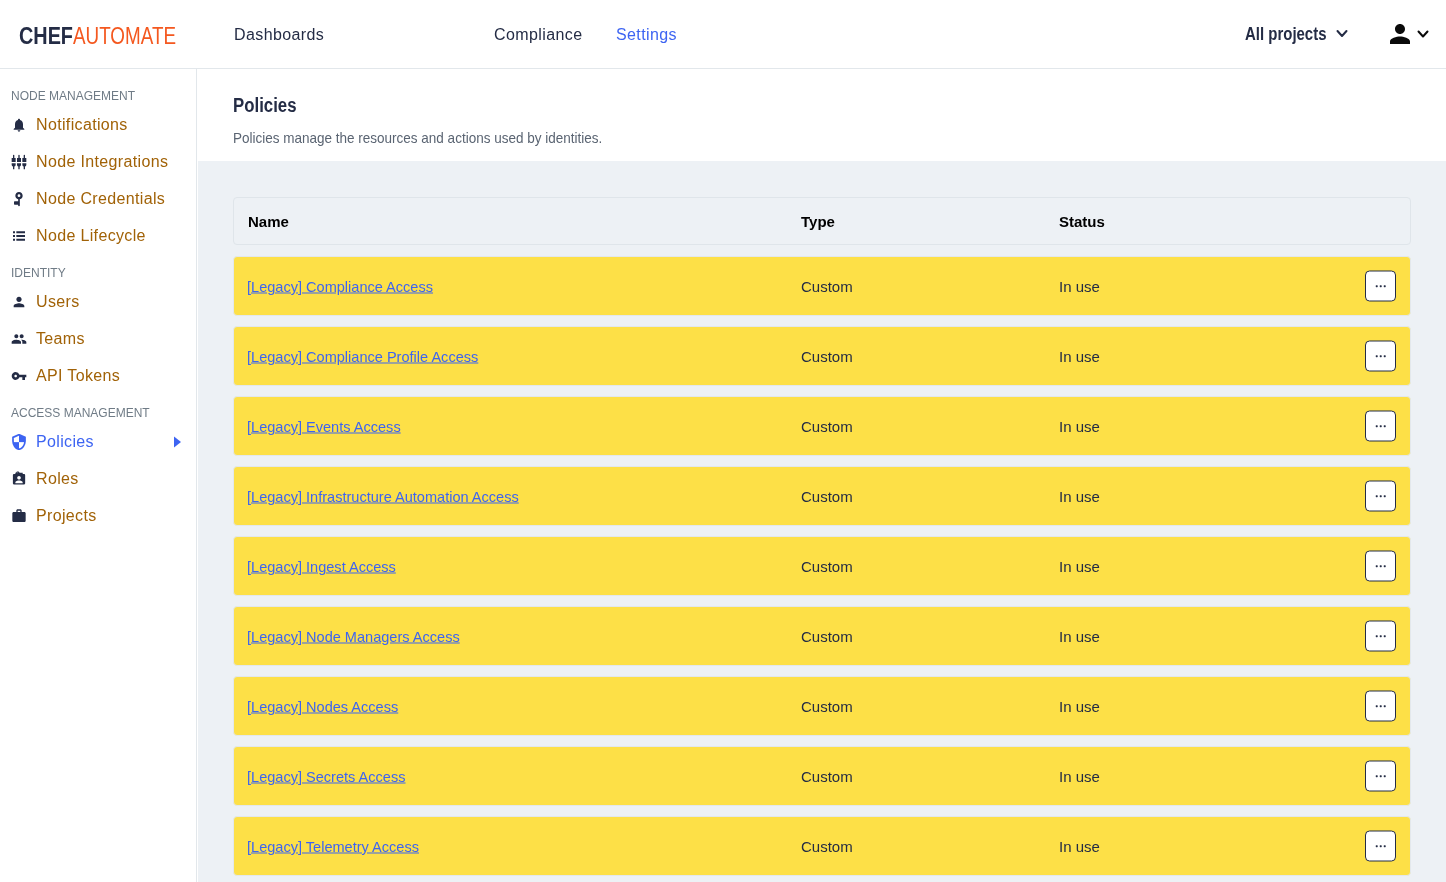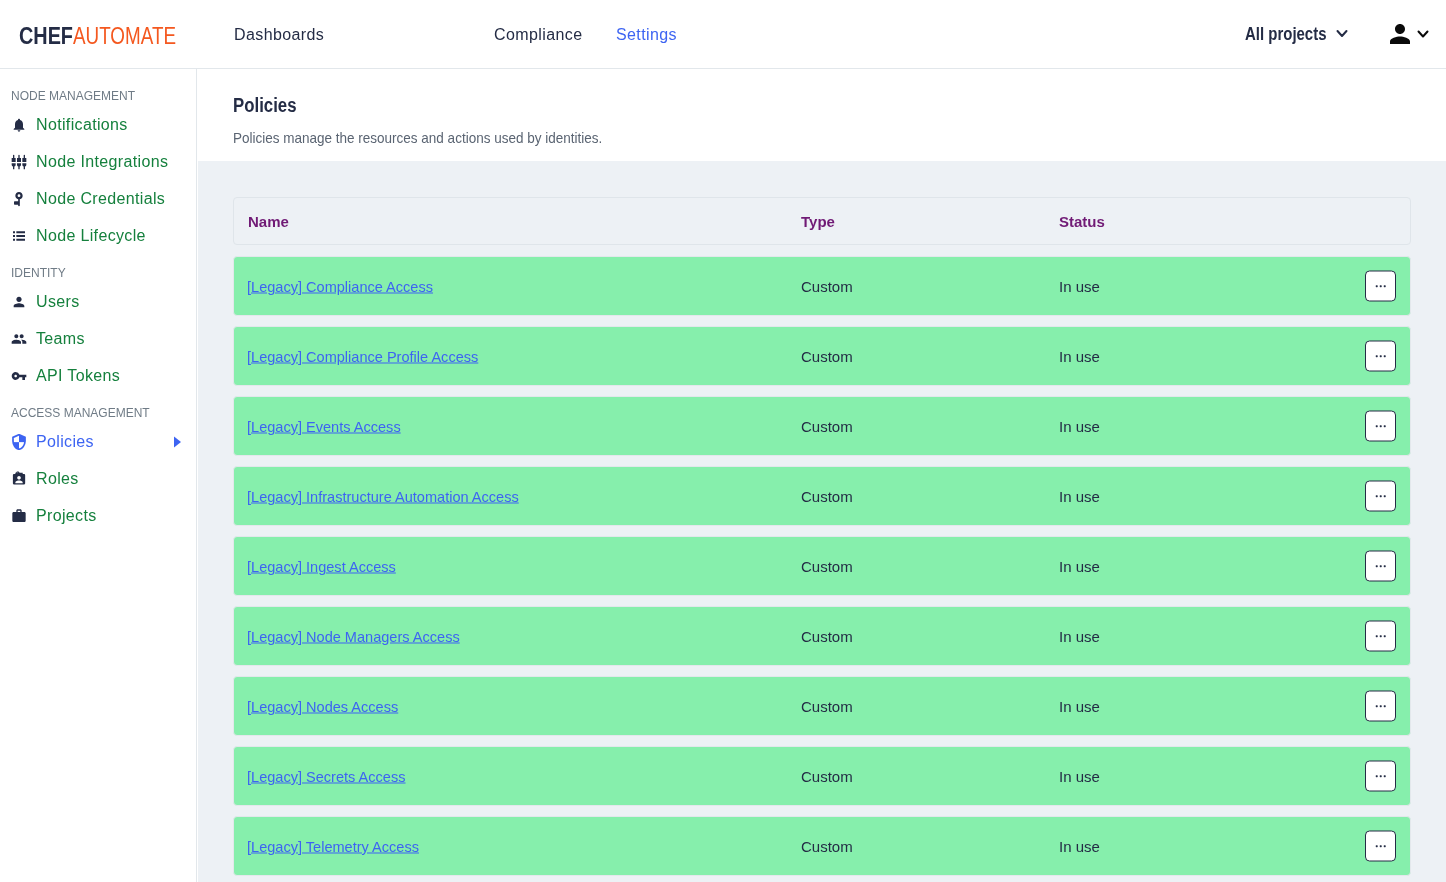--- a/index.html
+++ b/index.html
@@ -11,37 +11,37 @@
     background:#fff; border-bottom:1px solid #e2e7eb; z-index:5; }
   .navitem { position:absolute; top:0; height:69px; line-height:69px;
     font-size:16px; color:#242c45; letter-spacing:0.4px; }
   
   #sidebar { position:absolute; left:0; top:69px; width:197px; height:813px;
     background:#fff; border-right:1px solid #e2e7eb; z-index:4; }
   .seclabel { position:absolute; left:11px; font-size:12px; color:#6f7b86;
     letter-spacing:0; }
   .sitem { position:absolute; left:0; width:197px; height:24px; }
   .sitem .txt { position:absolute; left:36px; top:50%; transform:translateY(-50%);
-    font-size:16px; color:#15803d; letter-spacing:0.35px; }
+    font-size:16px; color:#a16207; letter-spacing:0.35px; }
   .sitem svg { position:absolute; left:11px; top:50%; transform:translateY(-50%); }
   
   #main { position:absolute; left:198px; top:69px; width:1248px; height:813px;
     background:#edf1f5; }
   #whiteband { position:absolute; left:0; top:0; width:1248px; height:92px;
     background:#fff; }
   #h1 { position:absolute; left:35px; top:25px; font-size:20px; font-weight:bold;
     color:#242c45; transform:scaleX(0.84); transform-origin:left top; }
   #desc { position:absolute; left:35px; top:60px; font-size:15px; color:#5a6472;
     transform:scaleX(0.90); transform-origin:left top; }
   
   #thead { position:absolute; left:35px; top:128px; width:1178px; height:48px;
     border:1px solid #dfe5ea; border-radius:4px; }
   .th { position:absolute; top:0; height:48px; line-height:48px; font-size:15px;
-    font-weight:bold; color:#701a75; }
-  .row { position:absolute; left:35px; width:1178px; height:60px; background:#86efac;
+    font-weight:bold; color:#000000; }
+  .row { position:absolute; left:35px; width:1178px; height:60px; background:#fde047;
     border:1px solid #e3e8ec; border-radius:4px; }
   .row a { position:absolute; left:13px; top:50%; transform:translateY(-50%) scaleX(0.97);
     transform-origin:left center; font-size:15px; color:#3d64f2; text-decoration:underline; }
   .row .c1 { position:absolute; left:567px; top:50%; transform:translateY(-50%);
     font-size:15px; color:#242c45; }
   .row .c2 { position:absolute; left:825px; top:50%; transform:translateY(-50%);
     font-size:15px; color:#242c45; }
   .dots { position:absolute; right:14px; top:50%; transform:translateY(-50%);
     width:31px; height:31px; border:1.7px solid #242c45; border-radius:4.5px;
     background:#fff; }

